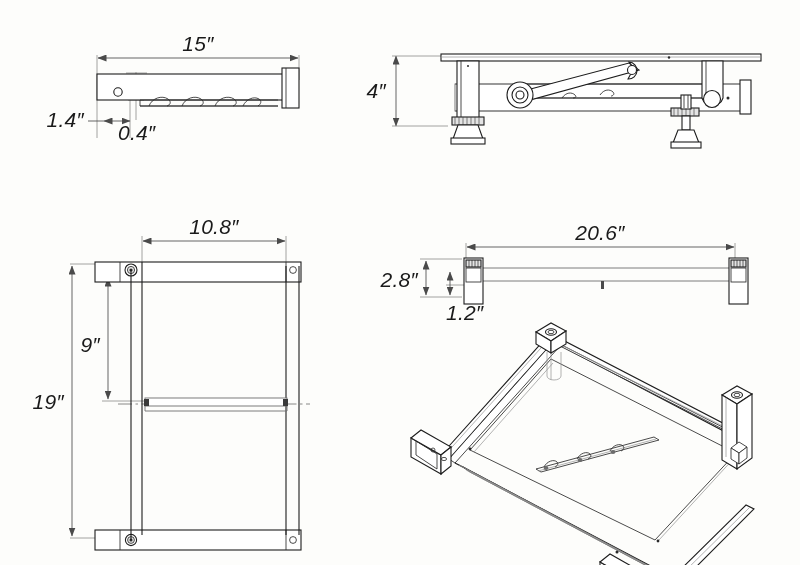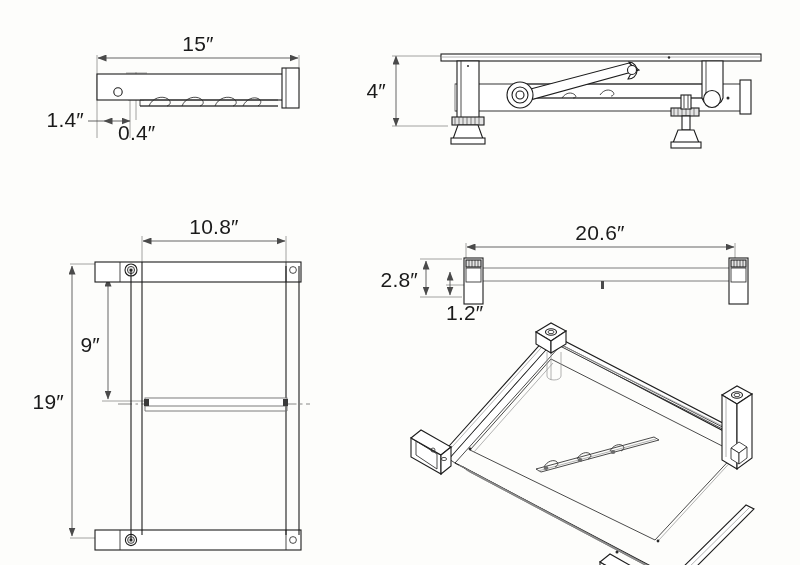--- a/index.html
+++ b/index.html
@@ -7,20 +7,21 @@
     padding: 0;
     background: #ffffff;
   }
   #sheet {
     position: relative;
     width: 800px;
     height: 565px;
     background: #fdfdfb;
     font-family: "Liberation Sans", sans-serif;
     overflow: hidden;
+    font-style: italic;
   }
   #sheet svg {
     display: block;
     width: 800px;
     height: 565px;
   }
   .dimtext {
     font-family: "Liberation Sans", sans-serif;
     font-size: 21px;
     fill: #1a1a1a;

